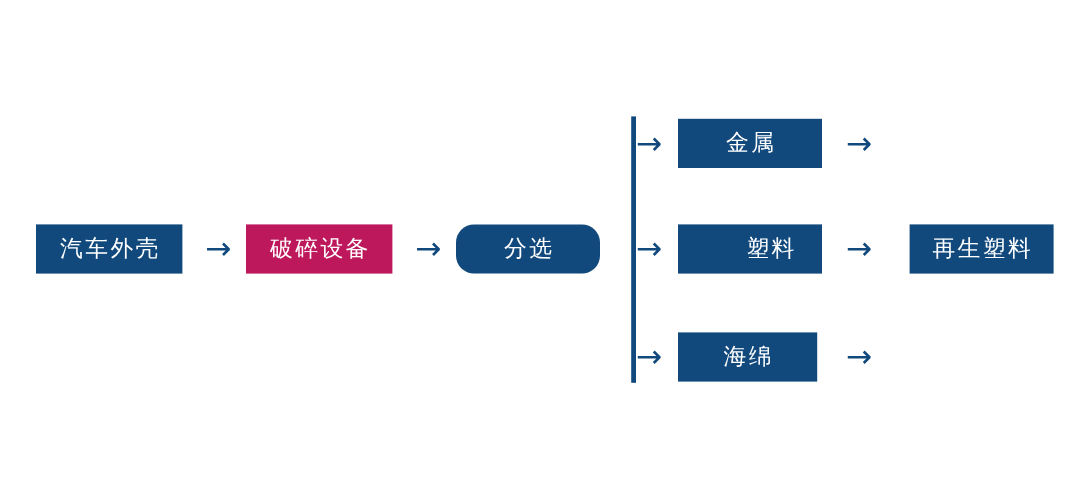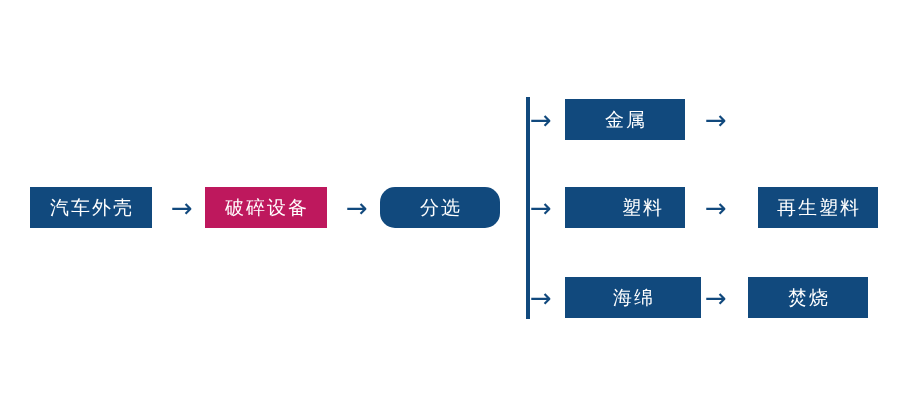--- a/index.html
+++ b/index.html
@@ -95,19 +95,18 @@
   <div class="branch-arrow row-mid" style="left:530px; width:34px; height:41px;">→</div>
 
   <div class="node blue row-mid h41" style="left:565px; width:120px;padding-left:36px;">塑料</div>
 
   <div class="arrow" style="left:694px; top:187px; width:44px; height:41px;">→</div>
 
   <div class="node blue row-mid h41" style="left:748px; width:120px;margin-left:10px;">再生塑料</div>
 
   <div class="branch-arrow row-bot" style="left:530px; width:34px; height:41px;">→</div>
 
-  <div class="node blue row-bot h41" style="left:565px; width:136px;">海绵</div>
+  <div class="node blue row-bot h41" style="left:565px; width:116px;">海绵</div>
 
   <div class="arrow" style="left:694px; top:277px; width:44px; height:41px;">→</div>
 
-  <div class="node blue row-bot h41" style="left:748px; width:120px;">焚烧</div>
 
 </div>
 
 </body></html>

